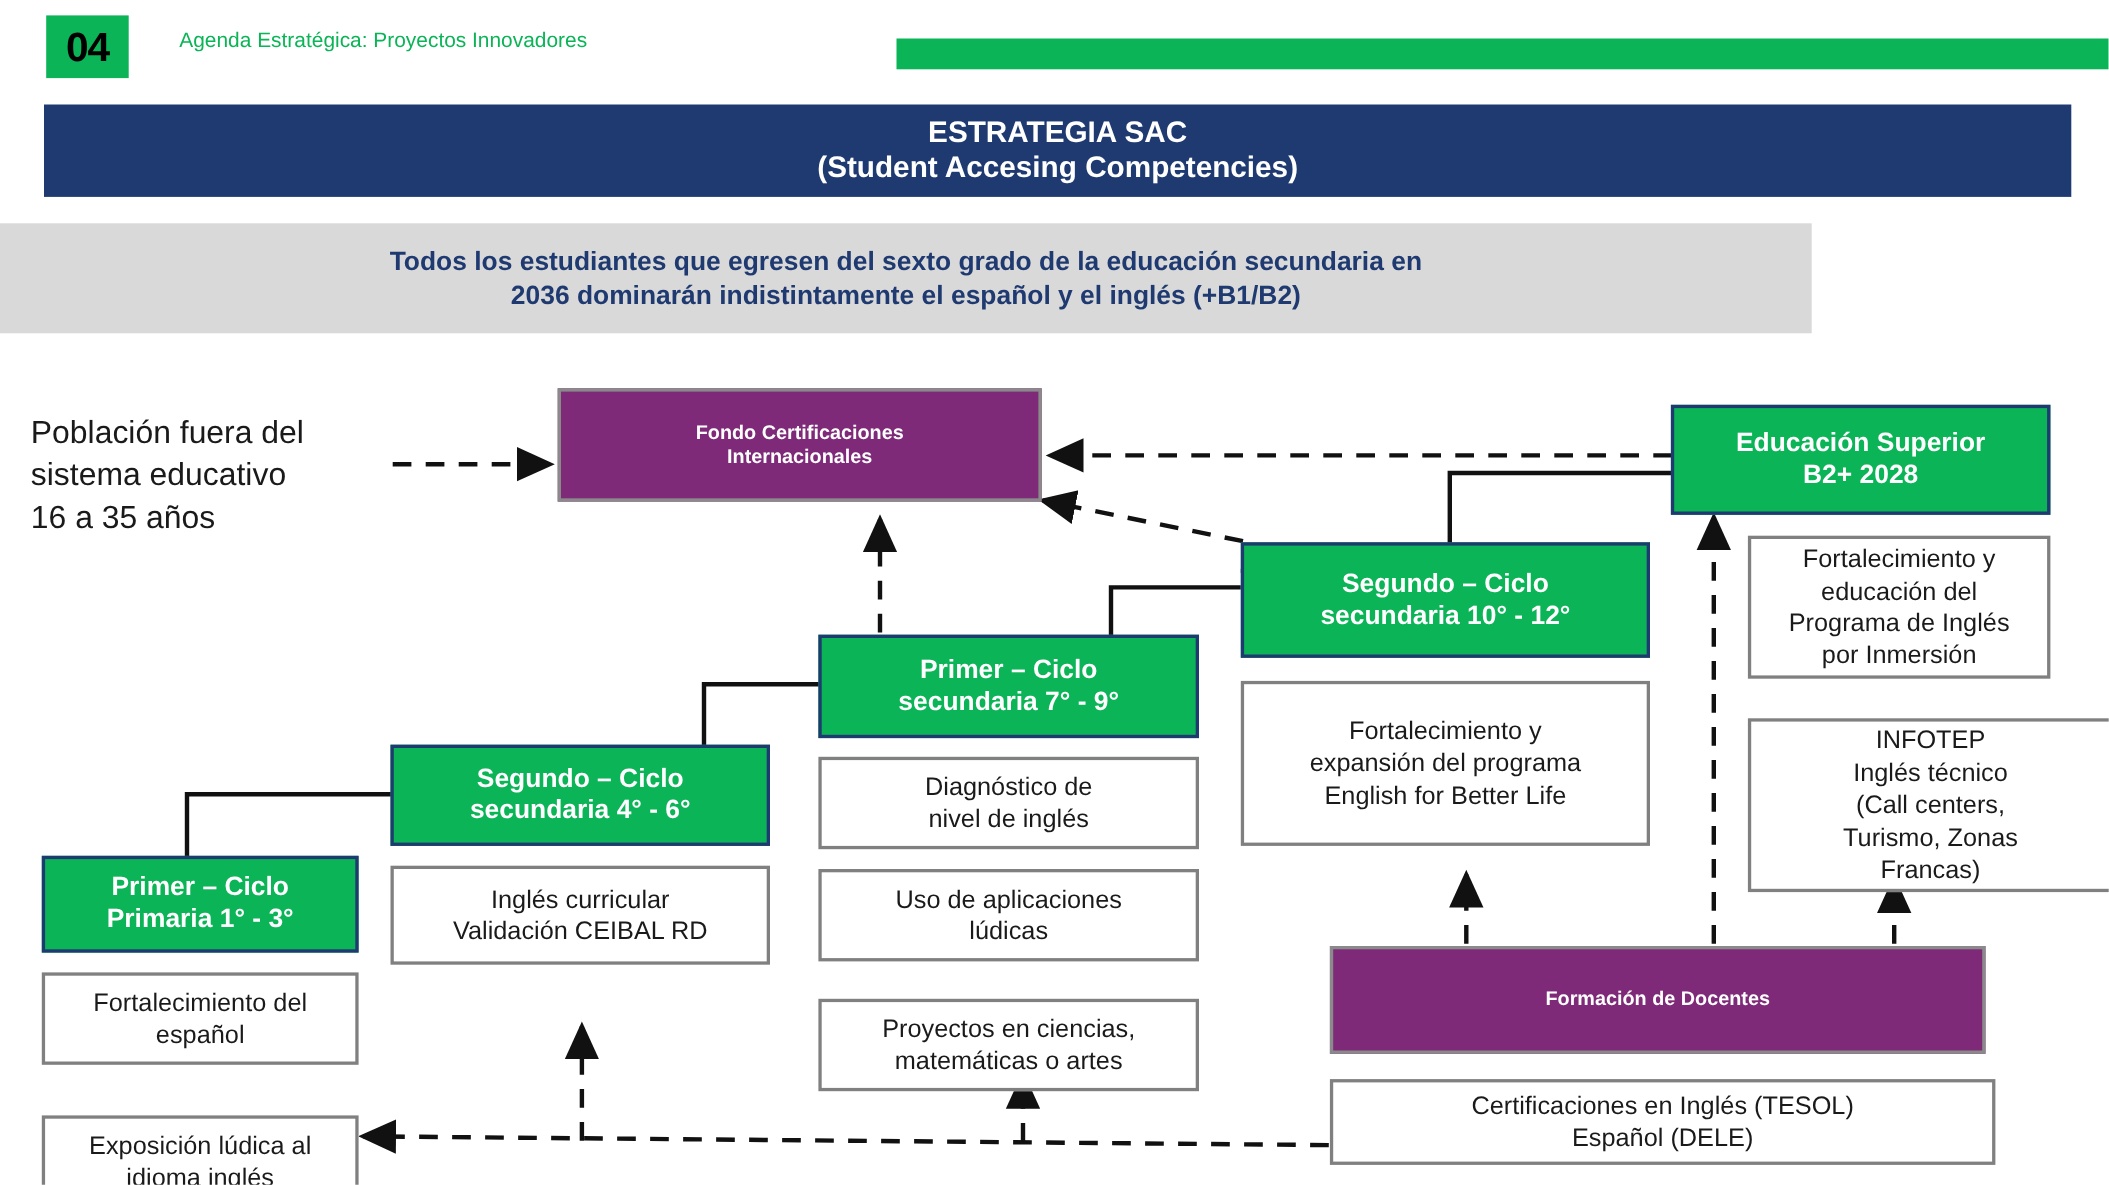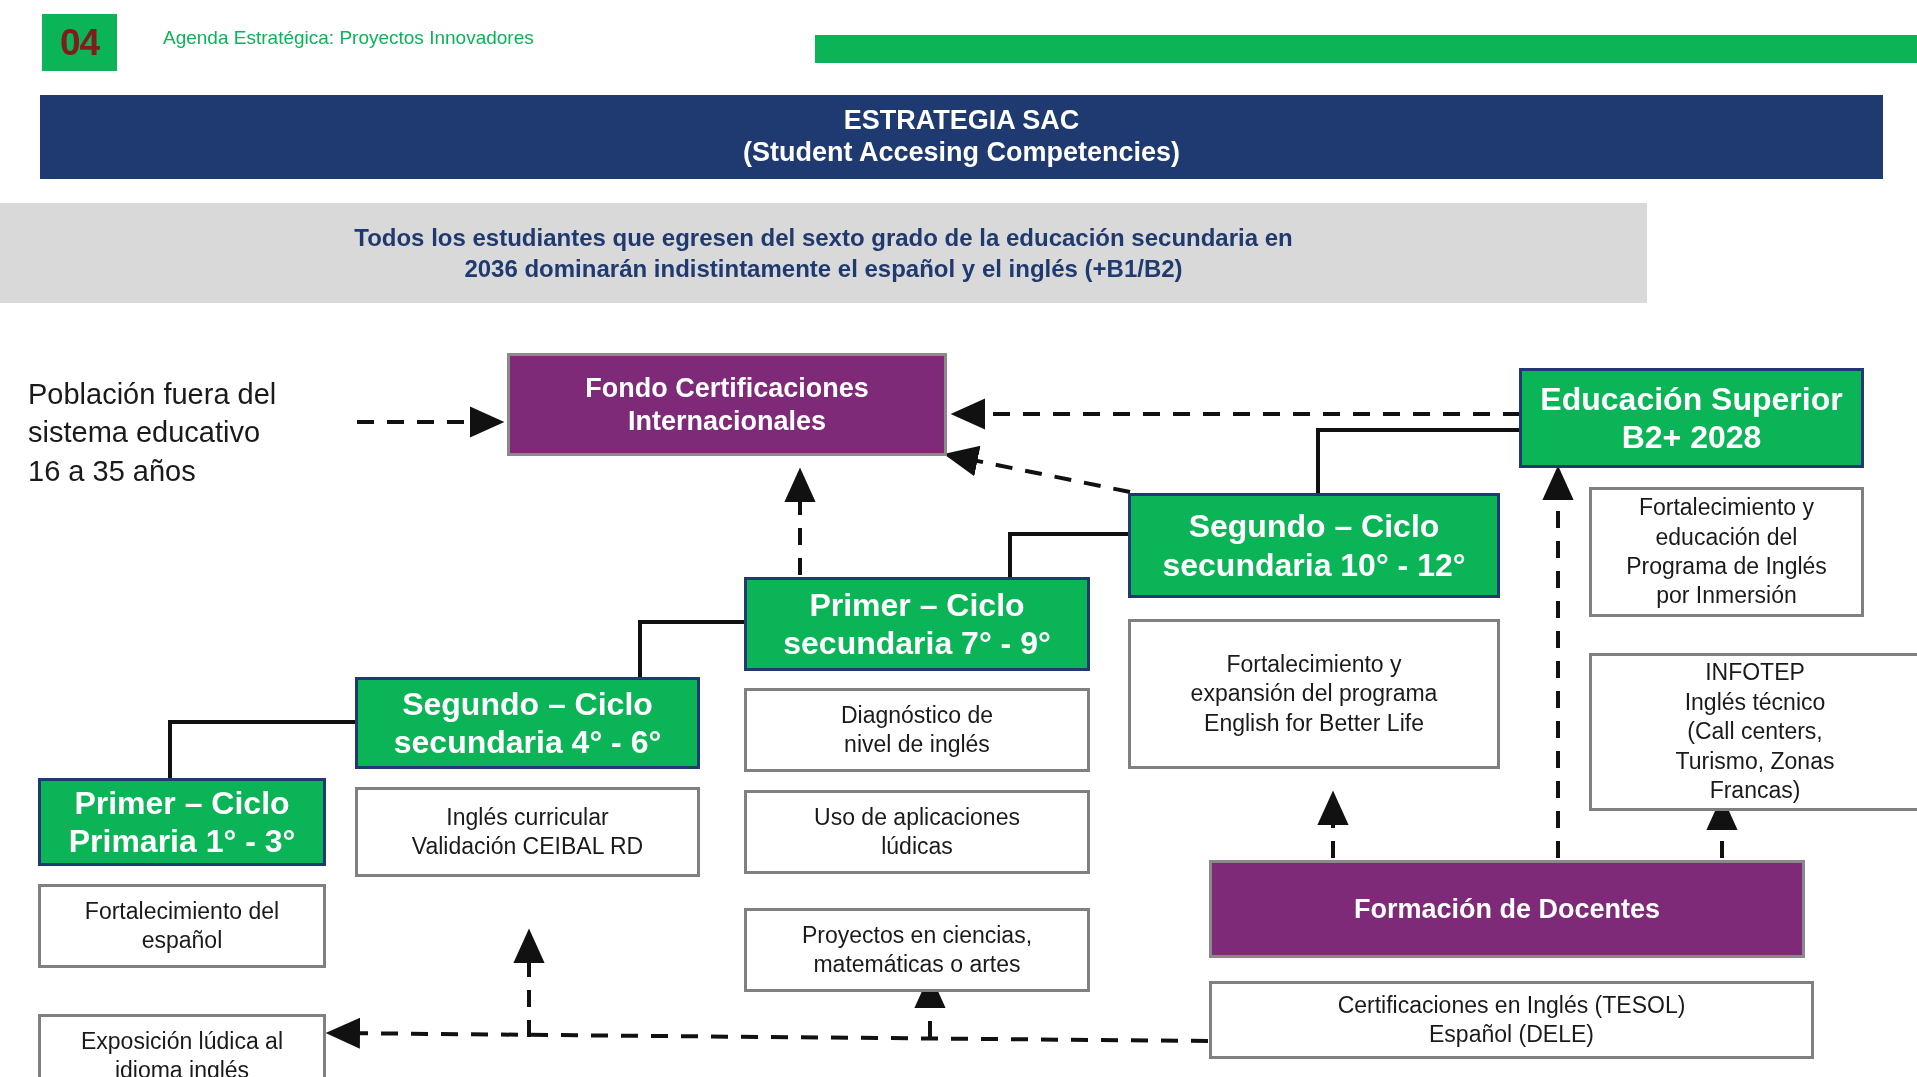--- a/index.html
+++ b/index.html
@@ -8,21 +8,21 @@
     background:#ffffff;
     font-family:"Liberation Sans", sans-serif;
     overflow:hidden;
     position:relative;
   }
   .stage{position:absolute;left:0;top:0;width:1917px;height:1077px;}
 
   
   .hdr-num{
     position:absolute;left:42px;top:14px;width:75px;height:57px;
-    background:var(--green);color:#7f1d1d;
+    background:var(--green);color:#000000;
     font-size:37px;font-weight:bold;
     display:flex;align-items:center;justify-content:center;
     letter-spacing:-1px;
   }
   .hdr-title{
     position:absolute;left:163px;top:27px;
     color:var(--green);font-size:19px;font-weight:400;
     white-space:nowrap;letter-spacing:0px;
   }
   .hdr-bar{
@@ -50,25 +50,25 @@
   }
 
   
   .svglayer{position:absolute;left:0;top:0;width:1917px;height:1077px;}
 
   .nodebox{position:absolute;box-sizing:border-box;display:flex;
     align-items:center;justify-content:center;text-align:center;}
 
   .green-node{
     background:var(--green);border:3px solid var(--navy);
-    color:#ffffff;font-weight:bold;font-size:32px;line-height:1.2;
+    color:#ffffff;font-weight:bold;font-size:24px;line-height:1.2;
   }
   .purple-node{
     background:var(--purple);border:3px solid #8a8a8a;
-    color:#ffffff;font-weight:bold;font-size:27px;line-height:1.2;
+    color:#ffffff;font-weight:bold;font-size:18px;line-height:1.2;
   }
   .white-node{
     background:#ffffff;border:3px solid #808080;
     color:#1a1a1a;font-weight:400;font-size:23px;line-height:1.28;
   }
   .plain-text{
     position:absolute;color:#1a1a1a;font-size:29px;line-height:1.32;
     font-weight:400;text-align:left;
   }
   :root{

